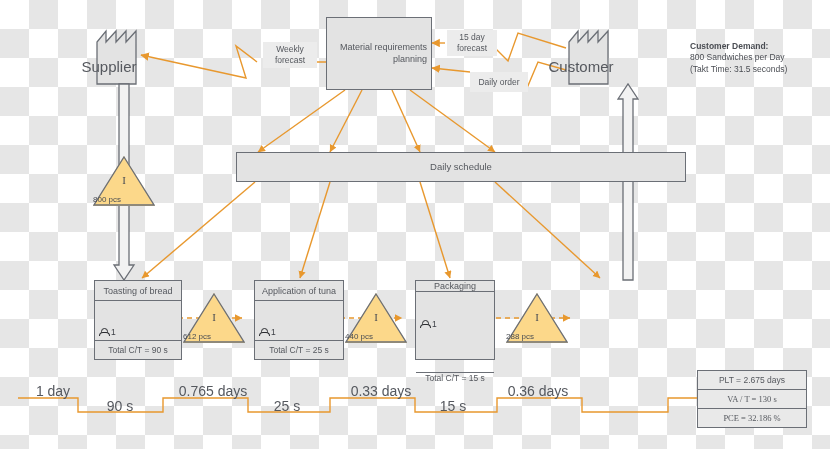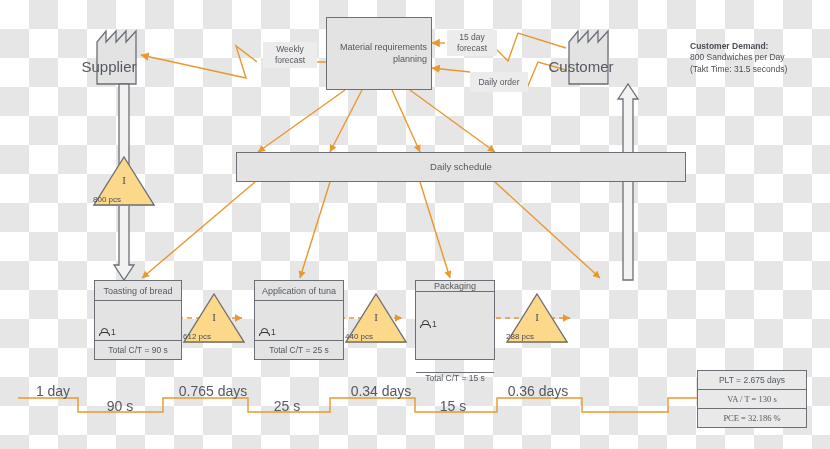--- a/index.html
+++ b/index.html
@@ -280,21 +280,21 @@
       </div>
     </div>
     <div class="proc-foot">Total C/T = 15 s</div>
   </div>
 
 
   <div class="tl-label" style="left:28px;top:383px;width:50px;">1 day</div>
   <div class="tl-label" style="left:95px;top:398px;width:50px;">90 s</div>
   <div class="tl-label" style="left:178px;top:383px;width:70px;">0.765 days</div>
   <div class="tl-label" style="left:262px;top:398px;width:50px;">25 s</div>
-  <div class="tl-label" style="left:348px;top:383px;width:66px;">0.34 days</div>
+  <div class="tl-label" style="left:348px;top:383px;width:66px;">0.33 days</div>
   <div class="tl-label" style="left:428px;top:398px;width:50px;">15 s</div>
   <div class="tl-label" style="left:505px;top:383px;width:66px;">0.36 days</div>
 
   <div class="summary" style="left:697px;top:370px;width:108px;height:56px;">
     <div>PLT = 2.675 days</div>
     <div>VA / T = 130 s</div>
     <div>PCE = 32.186 %</div>
   </div>
 
 </div>

